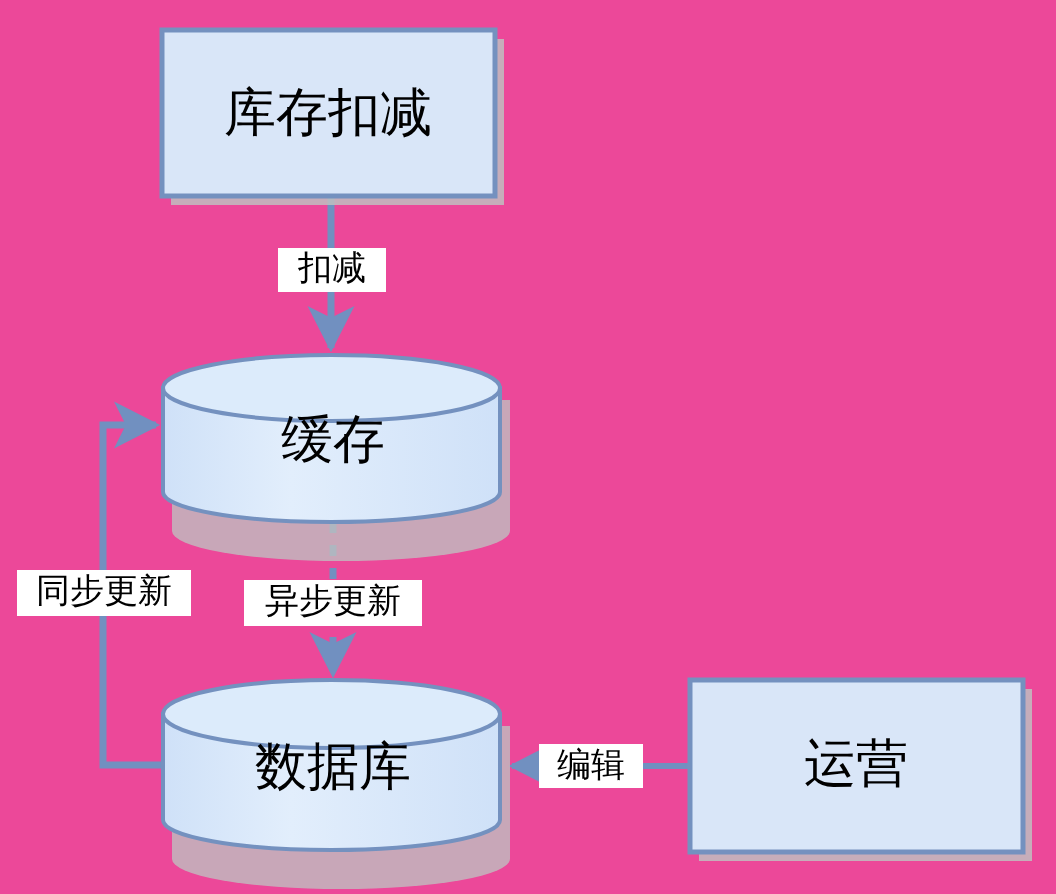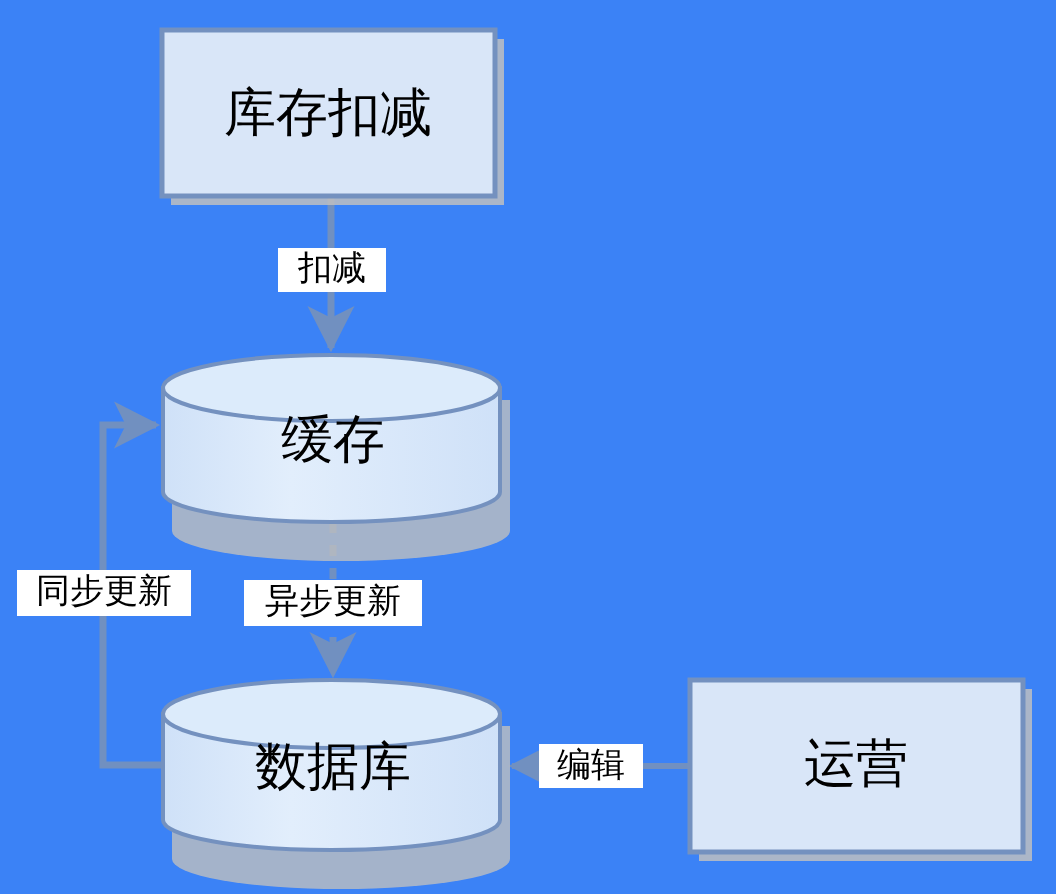--- a/index.html
+++ b/index.html
@@ -7,21 +7,21 @@
     padding: 0;
     background: #ffffff;
   }
   body {
     font-family: "Liberation Sans", "DejaVu Sans", sans-serif;
   }
   #canvas {
     position: relative;
     width: 1056px;
     height: 894px;
-    background: #3b82f6;
+    background: #ec4899;
     overflow: hidden;
   }
   #diagram-svg {
     position: absolute;
     left: 0;
     top: 0;
     width: 1056px;
     height: 894px;
   }
   .node-label {

